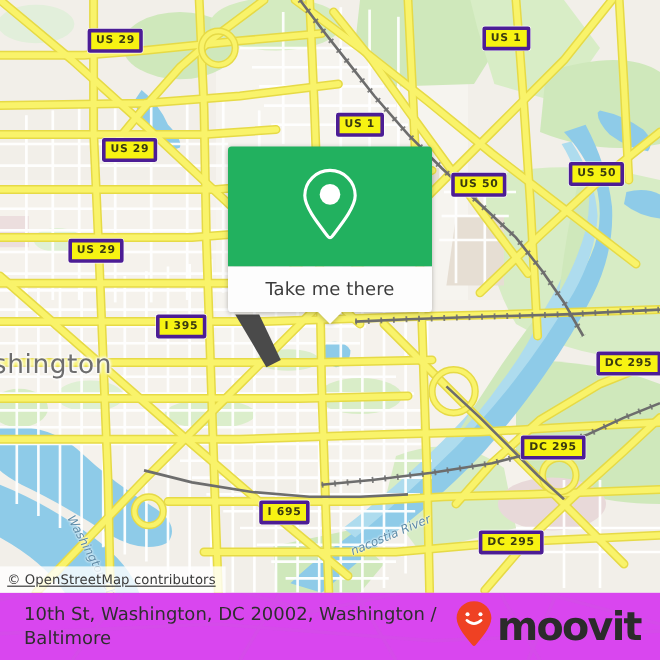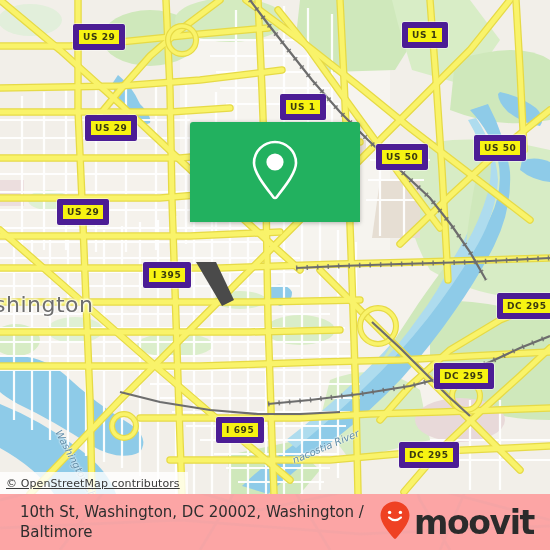--- a/index.html
+++ b/index.html
@@ -37,21 +37,21 @@
     left: 0; top: 0;
     width: 550px;
     height: 494px;
     display: block;
   }
 
   
   .shield {
     position: absolute;
     background: #f7f312;
-    border: 6px solid #4c1d95;
+    border: 3px solid #4c1d95;
     border-radius: 2px;
     color: #3a3a10;
     font-family: "DejaVu Sans", sans-serif;
     font-weight: bold;
     font-size: 9px;
     letter-spacing: 0.6px;
     line-height: 12px;
     padding: 1px 4px 1px 4px;
     white-space: nowrap;
     box-shadow: 0 0 0 0.5px rgba(255,255,255,.9);
@@ -139,21 +139,21 @@
     text-decoration: underline;
   }
 
   
   #footer {
     position: absolute;
     left: 0;
     top: 494px;
     width: 550px;
     height: 56px;
-    background: #fca5a5;
+    background: #d946ef;
     overflow: hidden;
     display: flex;
     align-items: center;
   }
   #footer-watermark {
     position: absolute;
     left: 0; top: -494px;
     width: 550px;
     height: 550px;
     opacity: 0.06;
@@ -435,34 +435,38 @@
     <div class="waterlabel" style="left:58px; top:425px; transform:rotate(62deg); transform-origin:left center;">Washington Ch.</div>
     <div class="waterlabel" style="left:293px; top:455px; transform:rotate(-23deg); transform-origin:left center;">nacostia River</div>
 
     <div class="shield" style="left:73px; top:24px;">US 29</div>
     <div class="shield" style="left:402px; top:22px;">US 1</div>
     <div class="shield" style="left:280px; top:94px;">US 1</div>
     <div class="shield" style="left:85px; top:115px;">US 29</div>
     <div class="shield" style="left:474px; top:135px;">US 50</div>
     <div class="shield" style="left:376px; top:144px;">US 50</div>
     <div class="shield" style="left:57px; top:199px;">US 29</div>
-    <div class="shield" style="left:130px; top:262px;margin-left:13px;">I 395</div>
+    <div class="shield" style="left:130px; top:262px;">I 395</div>
     <div class="shield" style="left:497px; top:293px;">DC 295</div>
     <div class="shield" style="left:434px; top:363px;">DC 295</div>
     <div class="shield" style="left:216px; top:417px;">I 695</div>
     <div class="shield" style="left:399px; top:442px;">DC 295</div>
 
     <div id="popup">
       <div id="popup-green">
         <span style="display:block;">
           <svg width="48" height="62" viewBox="0 0 48 62" fill="none" aria-hidden="true">
             <path d="M24 3 C12.4 3 3 12.4 3 24 C3 34 15 48.5 22.4 58.2 A2 2 0 0 0 25.6 58.2 C33 48.5 45 34 45 24 C45 12.4 35.6 3 24 3 Z" stroke="#ffffff" stroke-width="2.6" fill="none" stroke-linejoin="round"></path>
             <circle cx="24" cy="23" r="8.6" fill="#ffffff"></circle>
           </svg>
         </span>
+      </div>
+      <div id="popup-white">
+        <span id="popup-label">Take me there</span>
+        <span id="popup-tail"></span>
       </div>
     </div>
 
     <div id="osm-attrib">© OpenStreetMap contributors</div>
   </div>
 
   <div id="footer">
 
     <svg id="footer-watermark" viewBox="0 0 550 550">
       <g stroke="#9aa0a6" stroke-width="3" fill="none">

